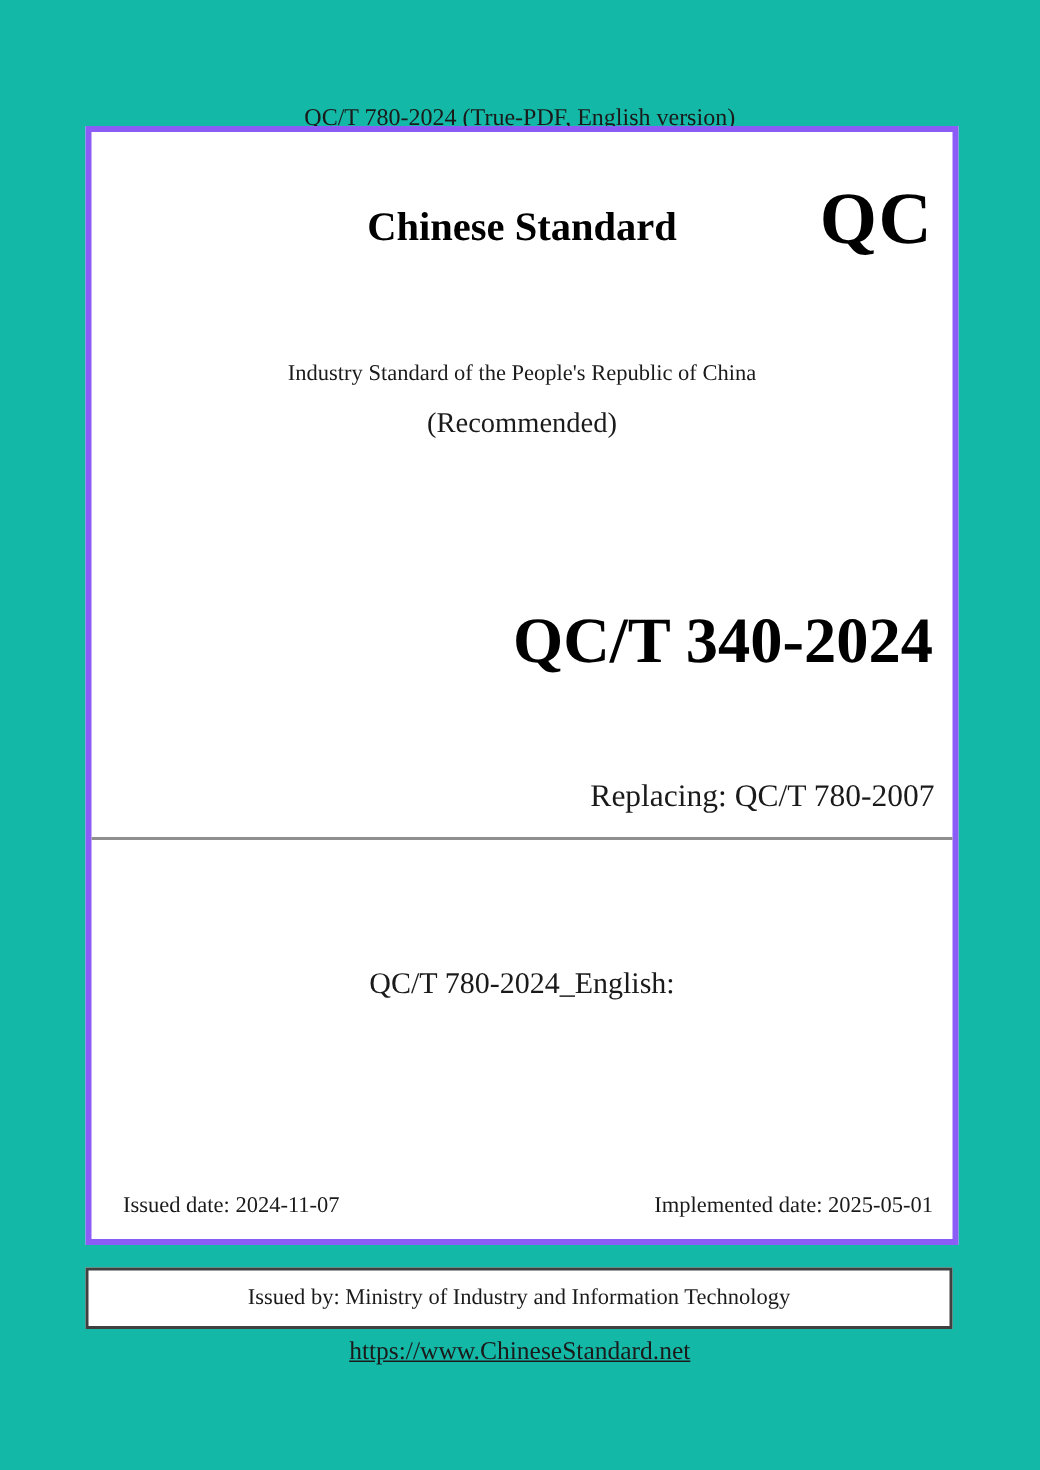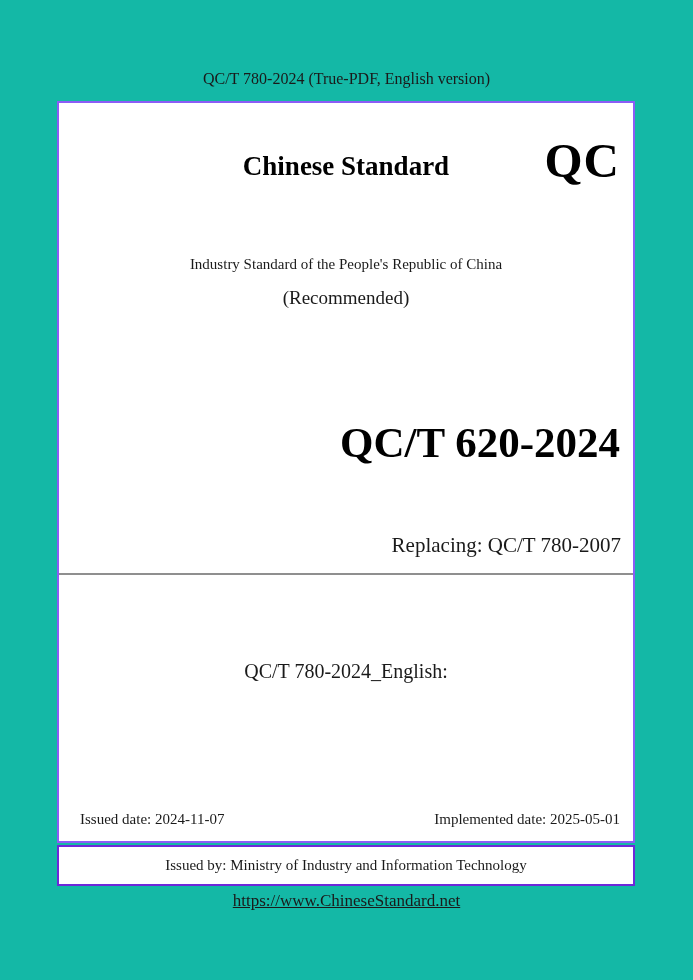--- a/index.html
+++ b/index.html
@@ -9,23 +9,23 @@
     background:#14b8a6;
     font-family:Liberation Serif, serif;
     color:#1a1a1a;
     overflow:hidden;
   }
   .doc-header{
     position:absolute;left:0;top:70px;width:100%;
     text-align:center;font-size:16px;color:#1a1a1a;
   }
   .cover-box{
-    position:absolute;left:57px;top:101px;
+    position:absolute;left:57px;top:84px;
     width:574px;height:738px;
-    border:2px solid #8b5cf6;background:#ffffff;
+    border:4px solid #8b5cf6;background:#ffffff;
   }
   .brand-title{
     position:absolute;left:0;top:48px;width:100%;
     text-align:center;font-size:27px;font-weight:bold;color:#000;
   }
   .brand-logo{
     position:absolute;right:13px;top:33px;
     font-size:49px;font-weight:bold;line-height:1;color:#000;
     letter-spacing:1px;
   }
@@ -63,21 +63,21 @@
   }
   .dates-row{
     position:absolute;left:0;top:708px;width:100%;
     font-size:15px;
   }
   .issued-date{position:absolute;left:21px;top:0;}
   .implemented-date{position:absolute;right:13px;top:0;}
   .issuer-box{
     position:absolute;left:57px;top:845px;
     width:574px;height:37px;
-    border:2px solid #6d28d9;background:#ffffff;
+    border:2px solid #404040;background:#ffffff;
     display:flex;align-items:center;justify-content:center;
     font-size:15px;
   }
   .site-link-row{
     position:absolute;left:0;top:891px;width:100%;
     text-align:center;
   }
   .site-link{
     font-size:17px;color:#1a1a1a;
     text-decoration:underline;cursor:pointer;
@@ -94,21 +94,21 @@
 
     <div class="brand-title">Chinese Standard</div>
 
     <div class="brand-logo">QC</div>
 
     <div class="type-line1">Industry Standard of the People's Republic of China</div>
 
     <div class="type-line2">(Recommended)</div>
 
 
-    <div class="std-number">QC/T 620-2024</div>
+    <div class="std-number">QC/T 340-2024</div>
 
     <div class="replacing">Replacing: QC/T 780-2007</div>
 
     <div class="divider"></div>
 
     <div class="eng-title1">QC/T 780-2024_English:</div>
 
 
     <div class="dates-row">
       <span class="issued-date">Issued date: 2024-11-07</span>

